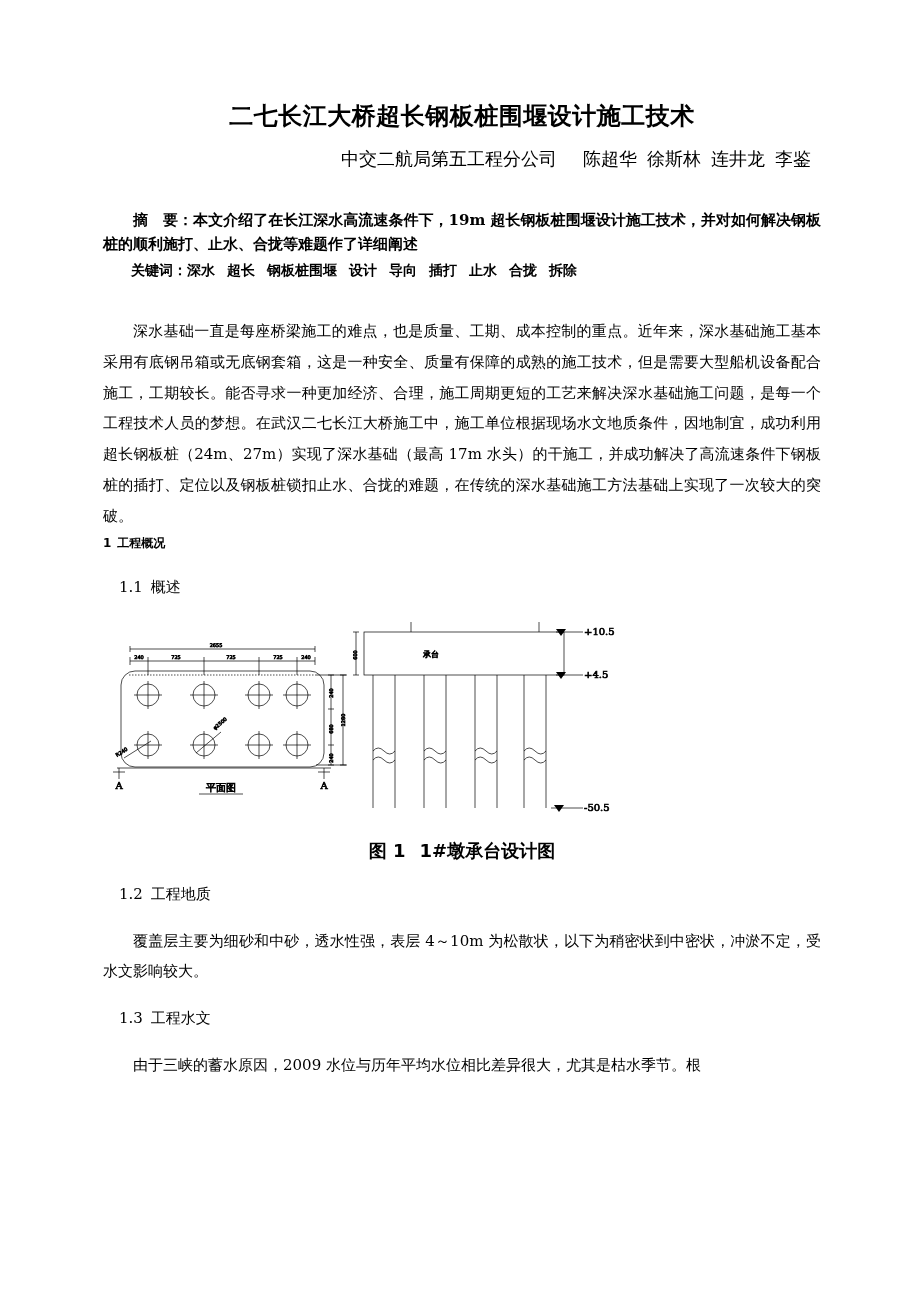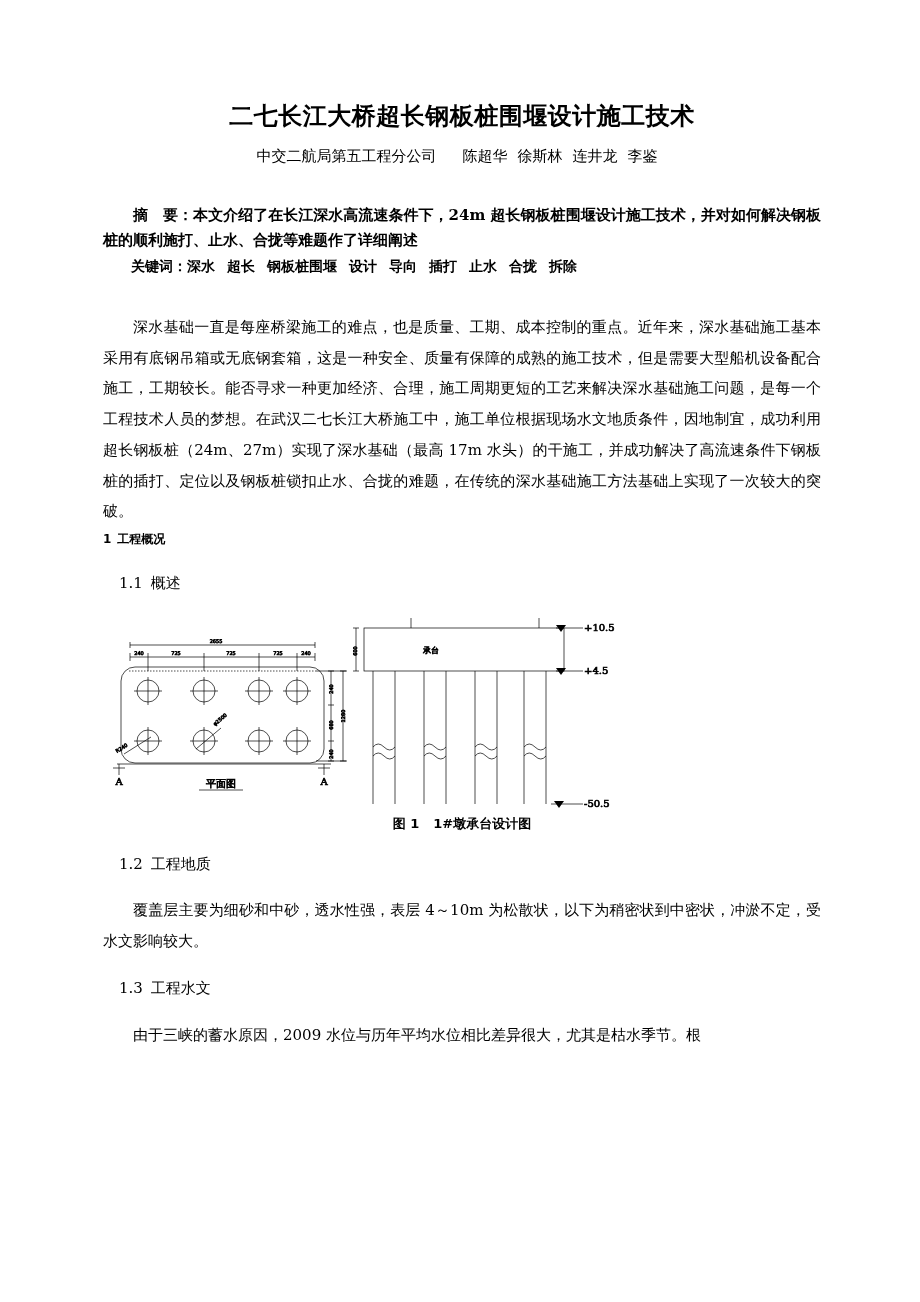--- a/index.html
+++ b/index.html
@@ -34,22 +34,22 @@
   .doc-title {
     text-align: center;
     font-size: 24px;
     font-weight: bold;
     letter-spacing: 0.5px;
     line-height: 1.35;
     margin: 0 0 14px 0;
     font-family: "DejaVu Sans", "Liberation Sans", sans-serif;
   }
   .authors {
-    text-align: center;
-    font-size: 15px;
+    text-align: right;
+    font-size: 18px;
     line-height: 1.4;
     margin: 0 0 36px 0;
   }
   .authors .affil { margin-right: 26px; }
   .authors .name { margin-right: 10px; }
 
   
   .abstract-block { margin-bottom: 34px; }
   .abstract-p {
     font-size: 15px;
@@ -98,23 +98,23 @@
     margin: 6px 0 2px 0;
     position: relative;
   }
   .fig-canvas {
     position: relative;
     width: 718px;
     height: 200px;
   }
   .fig-caption {
     text-align: center;
-    font-size: 13px;
-    font-weight: bold;
-    margin-top: 0;
+    font-size: 18px;
+    font-weight: bold;
+    margin-top: 20px;
     font-family: "DejaVu Sans", "Liberation Sans", sans-serif;
   }
   .fig-caption .cap-num { margin-right: 14px; }
   svg { display: block; }
   .dimtxt { font-family: "DejaVu Sans", "Liberation Sans", sans-serif; font-size: 5px; fill:#000; }
   .elevtxt { font-family: "DejaVu Serif","Liberation Serif",serif; font-size: 10px; fill:#000; }
   .viewlbl { font-family: "DejaVu Serif","Liberation Serif",serif; font-size: 10px; fill:#000; }
   .capbodytxt { font-family: "DejaVu Serif","Liberation Serif",serif; font-size: 8px; fill:#000; }
 </style>
 </head>
@@ -123,21 +123,21 @@
 <div class="page">
   <div class="content">
 
     <h1 class="doc-title">二七长江大桥超长钢板桩围堰设计施工技术</h1>
 
     <div class="authors">
       <span class="affil">中交二航局第五工程分公司</span><span class="name">陈超华</span><span class="name">徐斯林</span><span class="name">连井龙</span><span class="name">李鉴</span>
     </div>
 
     <div class="abstract-block">
-      <p class="abstract-p"><span>摘　要：</span><span>本文介绍了在长江深水高流速条件下，24m 超长钢板桩围堰设计施工技术，并对如何解决钢板桩的顺利施打、止水、合拢等难题作了详细阐述</span></p>
+      <p class="abstract-p"><span>摘　要：</span><span>本文介绍了在长江深水高流速条件下，19m 超长钢板桩围堰设计施工技术，并对如何解决钢板桩的顺利施打、止水、合拢等难题作了详细阐述</span></p>
       <p class="kw-p"><span>关键词：</span><span class="kw">深水</span><span class="kw">超长</span><span class="kw">钢板桩围堰</span><span class="kw">设计</span><span class="kw">导向</span><span class="kw">插打</span><span class="kw">止水</span><span class="kw">合拢</span><span class="kw">拆除</span></p>
     </div>
 
     <p class="body">深水基础一直是每座桥梁施工的难点，也是质量、工期、成本控制的重点。近年来，深水基础施工基本采用有底钢吊箱或无底钢套箱，这是一种安全、质量有保障的成熟的施工技术，但是需要大型船机设备配合施工，工期较长。能否寻求一种更加经济、合理，施工周期更短的工艺来解决深水基础施工问题，是每一个工程技术人员的梦想。在武汉二七长江大桥施工中，施工单位根据现场水文地质条件，因地制宜，成功利用超长钢板桩（24m、27m）实现了深水基础（最高 17m 水头）的干施工，并成功解决了高流速条件下钢板桩的插打、定位以及钢板桩锁扣止水、合拢的难题，在传统的深水基础施工方法基础上实现了一次较大的突破。</p>
 
     <h2 class="sec"><span class="num">1</span><span>工程概况</span></h2>
 
     <h3 class="subsec"><span class="num">1.1</span><span>概述</span></h3>
 
     <div class="figure">

